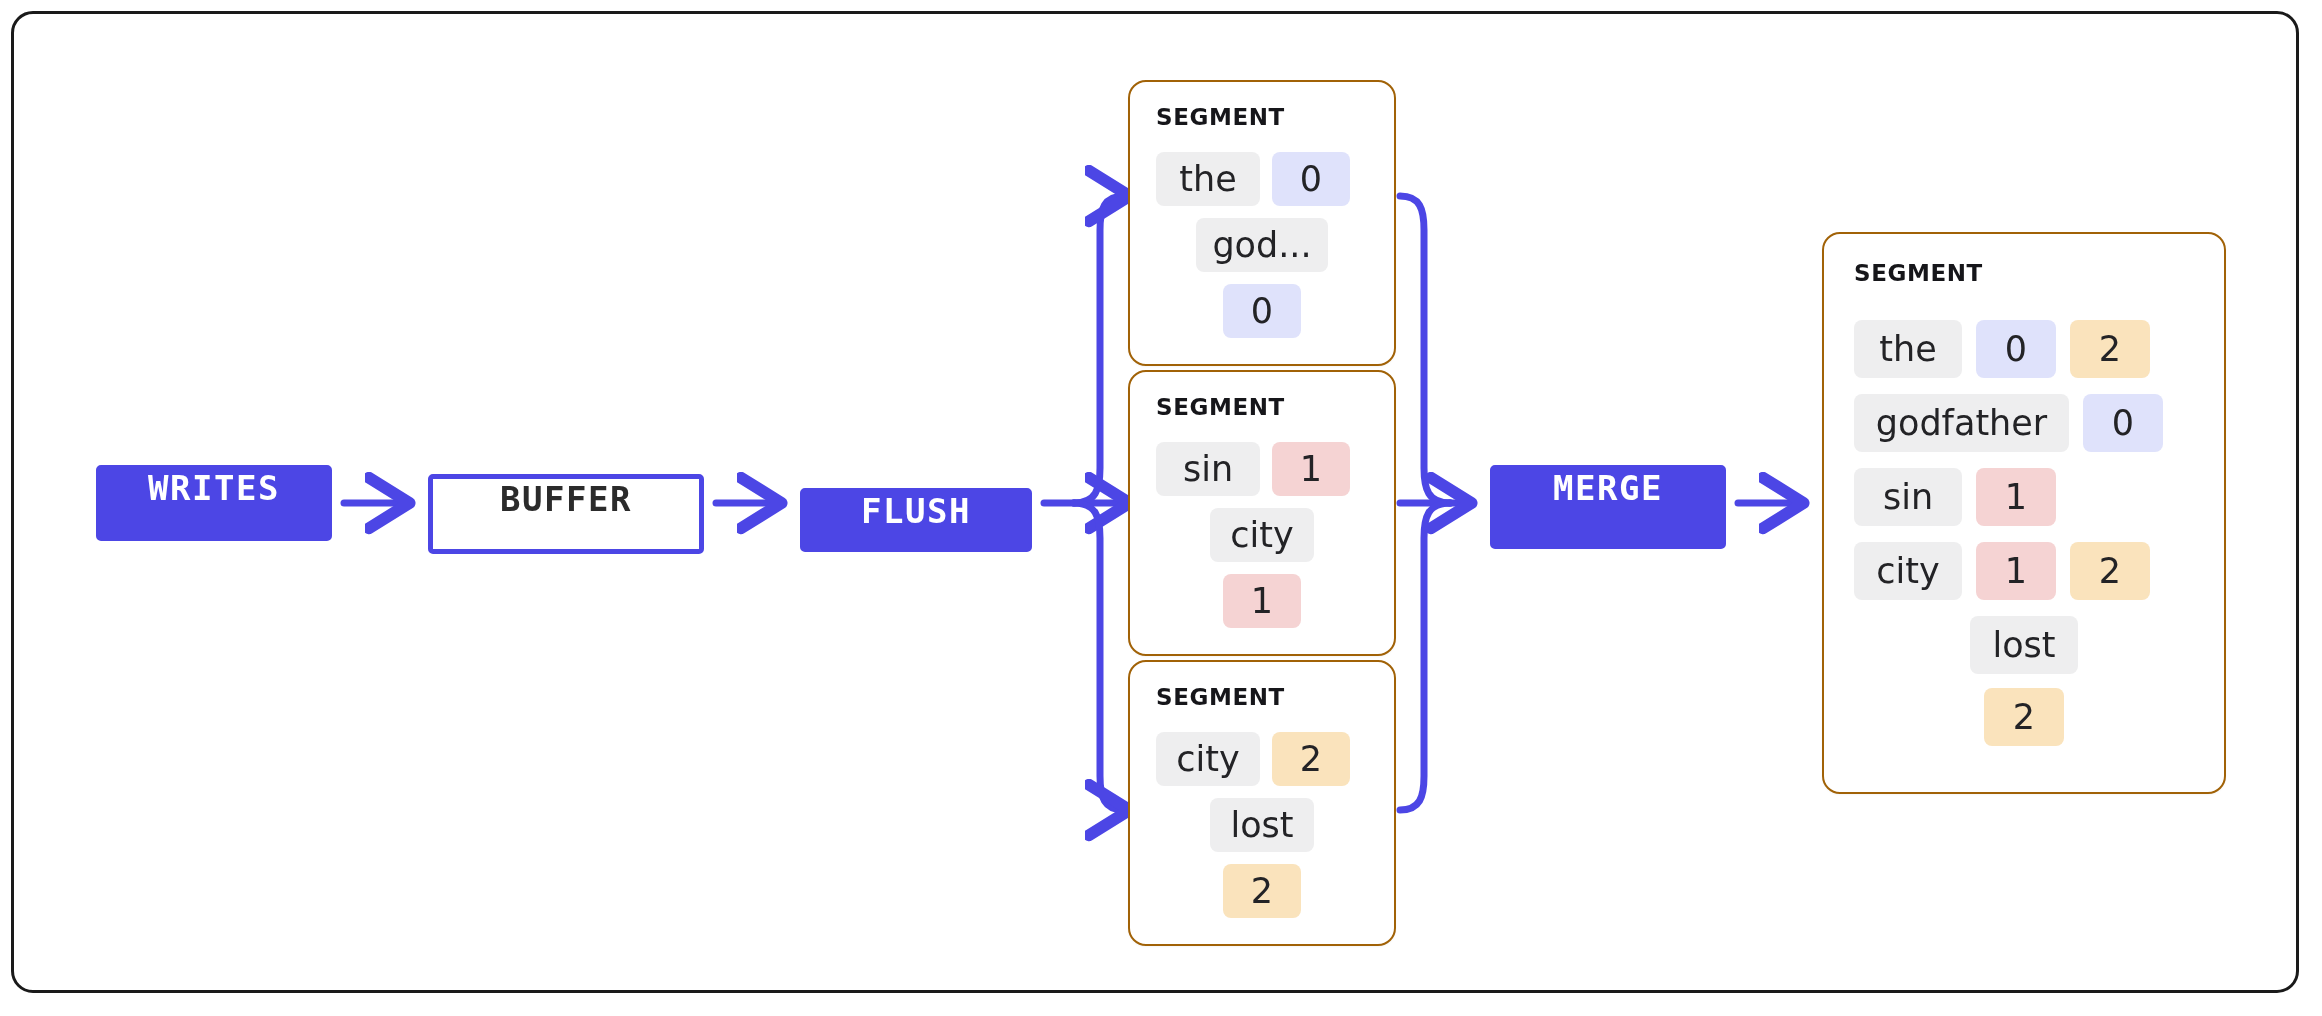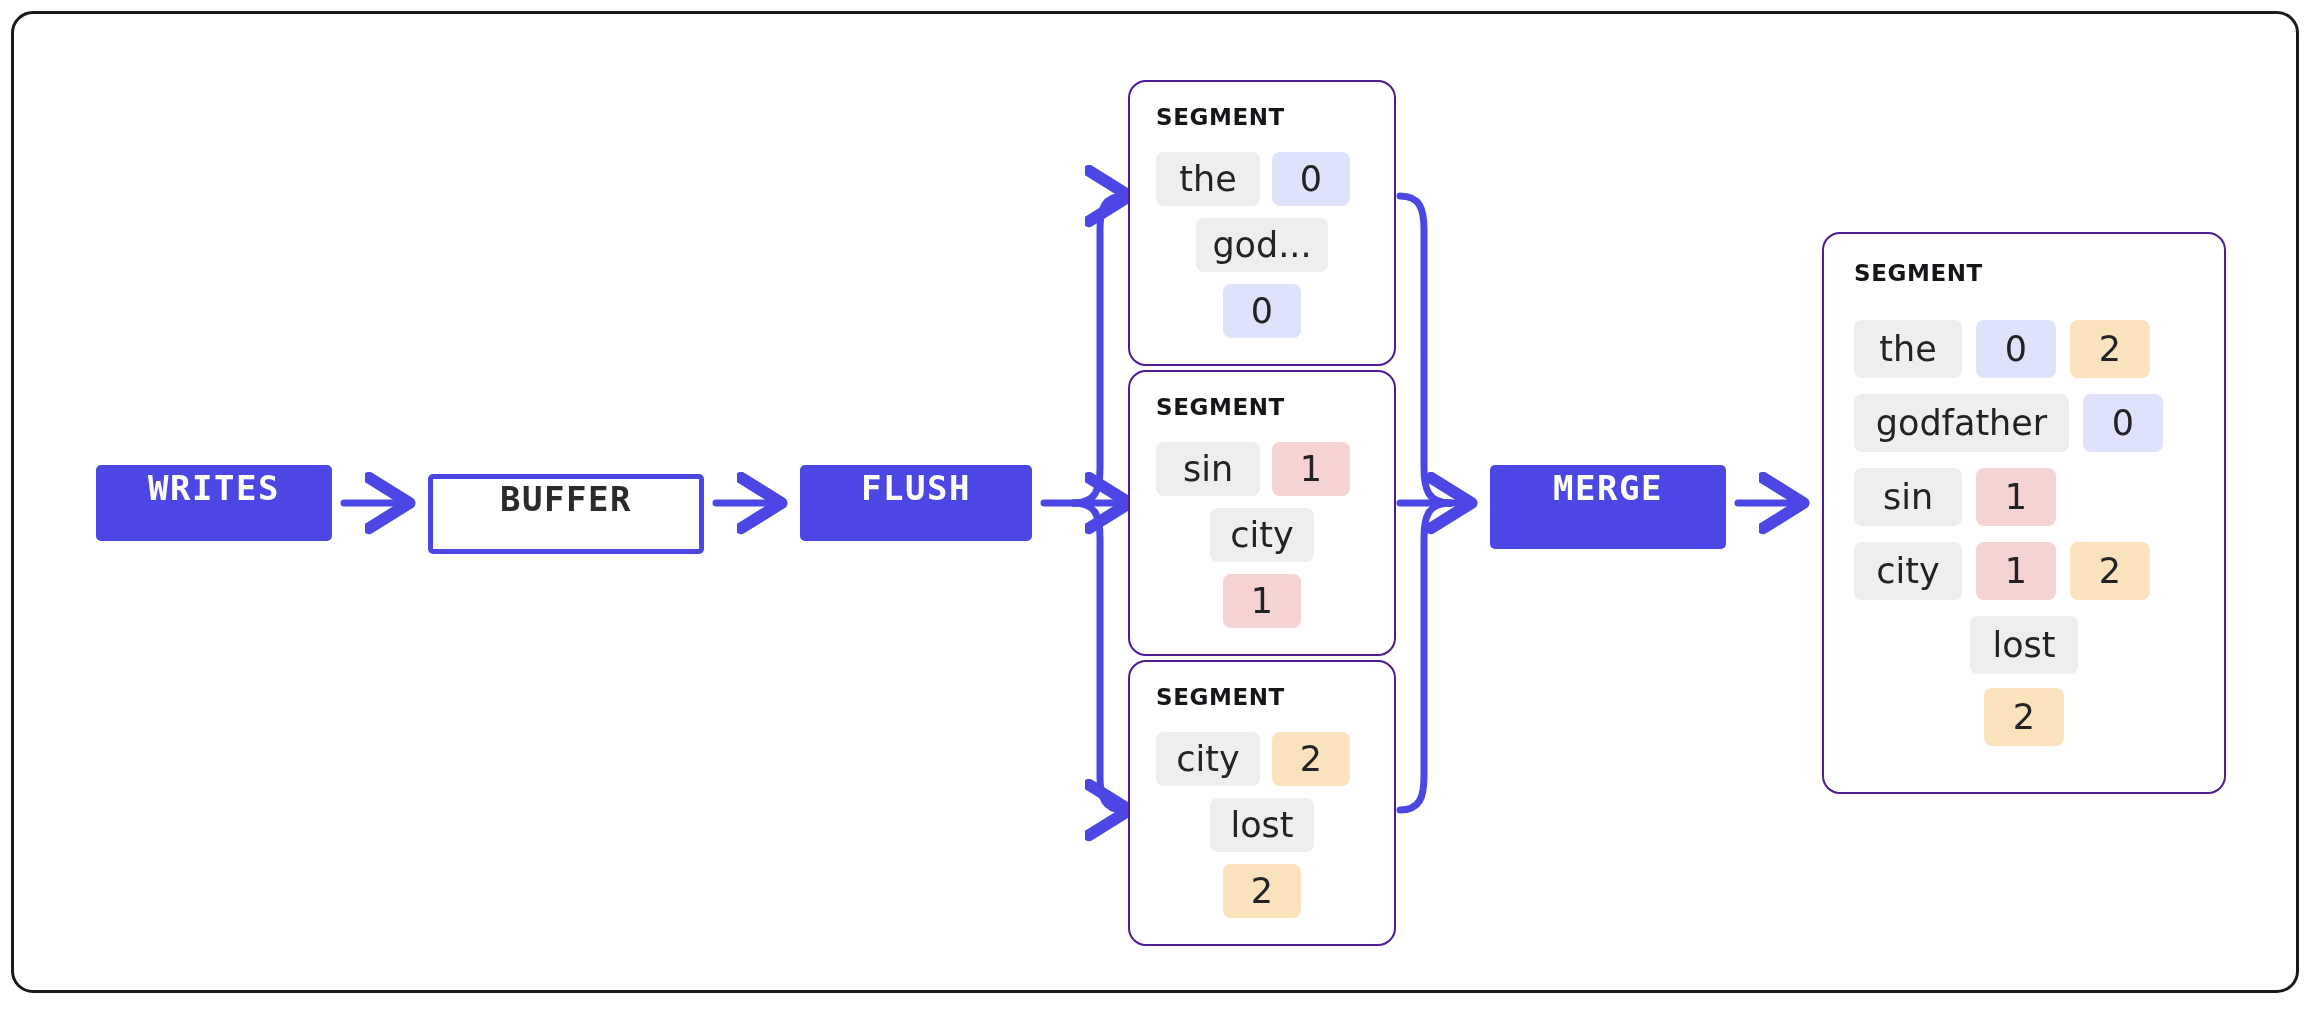--- a/index.html
+++ b/index.html
@@ -60,39 +60,39 @@
     border: 3px solid #4C46E5;
   }
   .pbox.outline {
     background: #ffffff;
     color: #2b2b2b;
     border: 5px solid #4C46E5;
   }
 
   #box-writes { left: 96px;  top: 465px; width: 236px; height: 76px; }
   #box-buffer { left: 428px; top: 474px; width: 276px; height: 80px; }
-  #box-flush  { left: 800px; top: 465px; width: 232px; height: 76px; }
+  #box-flush  { left: 800px; top: 488px; width: 232px; height: 64px; }
   #box-merge  { left: 1490px;top: 465px; width: 236px; height: 84px; }
 
   
   #wires {
     position: absolute;
     left: 0;
     top: 0;
     width: 2322px;
     height: 1016px;
     pointer-events: none;
   }
 
   
   .segcard {
     position: absolute;
     box-sizing: border-box;
     background: #ffffff;
-    border: 2px solid #4c1d95;
+    border: 2px solid #a16207;
     border-radius: 18px;
     padding: 22px 26px 26px 26px;
     box-shadow: 0 1px 2px rgba(16,16,24,0.04);
   }
   .segtitle {
     font-family: "DejaVu Sans", "Liberation Sans", sans-serif;
     font-weight: 700;
     font-size: 23px;
     letter-spacing: 0.6px;
     color: #16161a;

